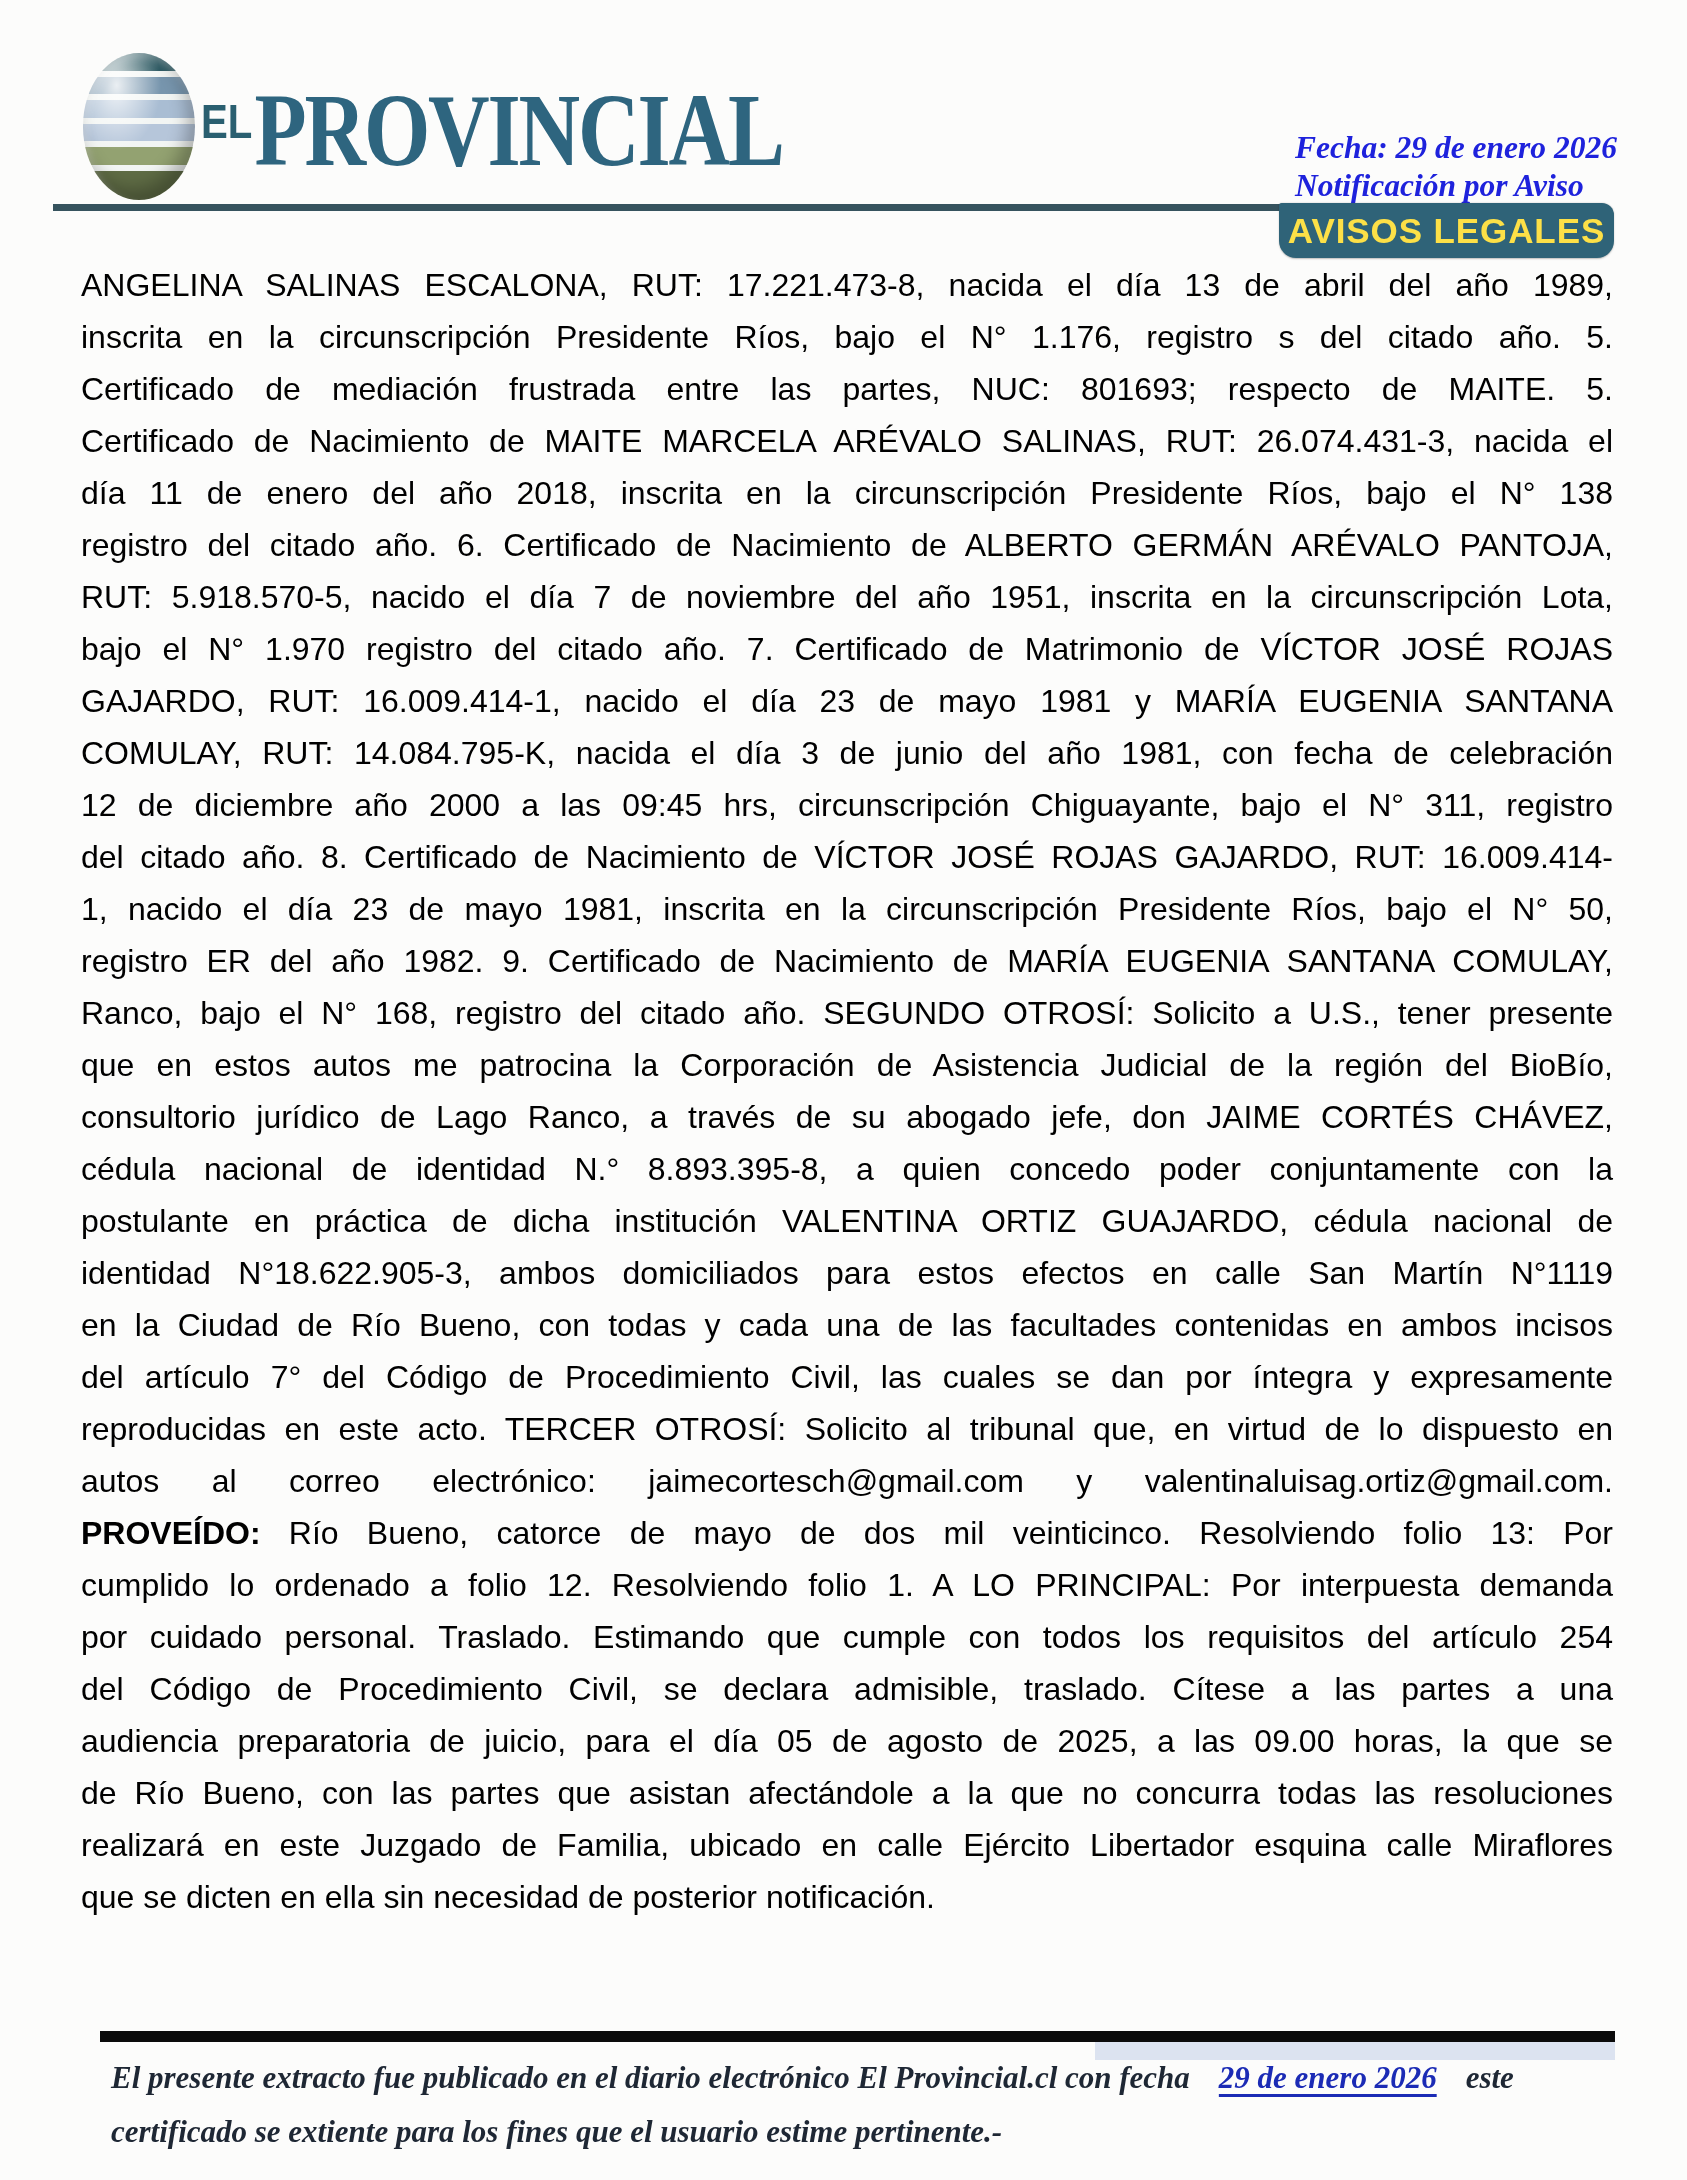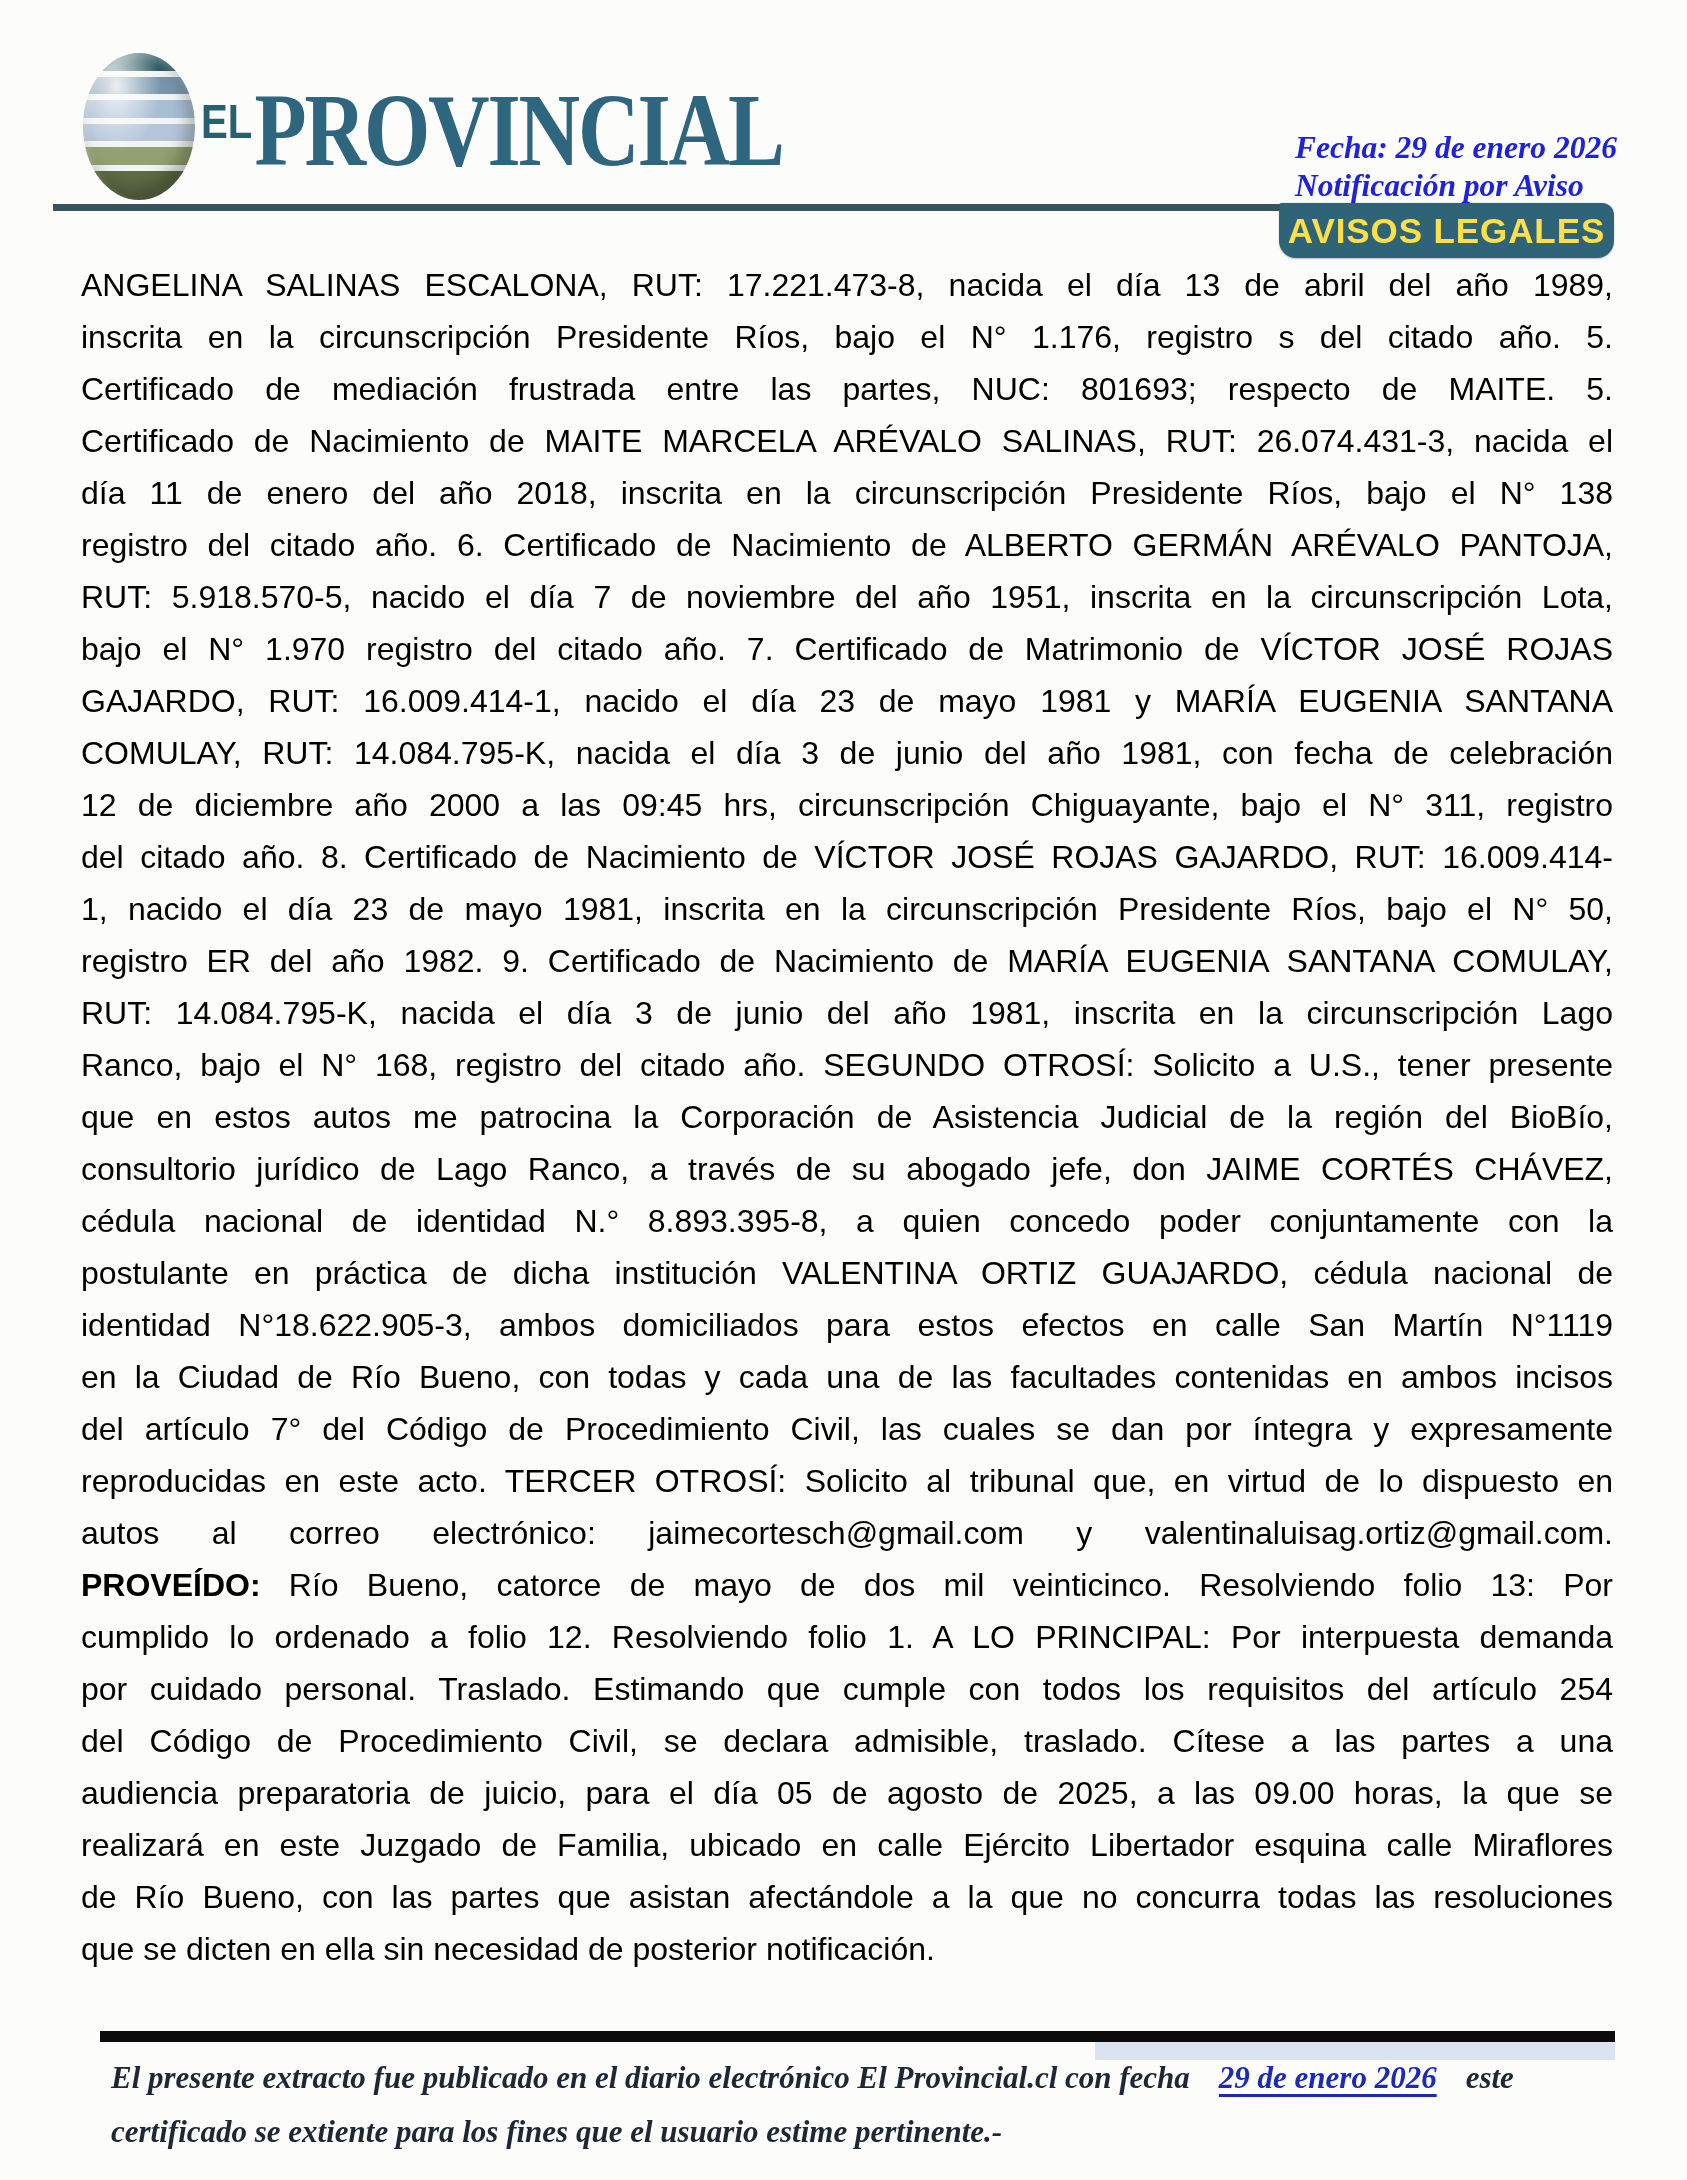--- a/index.html
+++ b/index.html
@@ -138,38 +138,37 @@
     <div class="bline">día 11 de enero del año 2018, inscrita en la circunscripción Presidente Ríos, bajo el N° 138</div>
     <div class="bline">registro del citado año. 6. Certificado de Nacimiento de ALBERTO GERMÁN ARÉVALO PANTOJA,</div>
     <div class="bline">RUT: 5.918.570-5, nacido el día 7 de noviembre del año 1951, inscrita en la circunscripción Lota,</div>
     <div class="bline">bajo el N° 1.970 registro del citado año. 7. Certificado de Matrimonio de VÍCTOR JOSÉ ROJAS</div>
     <div class="bline">GAJARDO, RUT: 16.009.414-1, nacido el día 23 de mayo 1981 y MARÍA EUGENIA SANTANA</div>
     <div class="bline">COMULAY, RUT: 14.084.795-K, nacida el día 3 de junio del año 1981, con fecha de celebración</div>
     <div class="bline">12 de diciembre año 2000 a las 09:45 hrs, circunscripción Chiguayante, bajo el N° 311, registro</div>
     <div class="bline">del citado año. 8. Certificado de Nacimiento de VÍCTOR JOSÉ ROJAS GAJARDO, RUT: 16.009.414-</div>
     <div class="bline">1, nacido el día 23 de mayo 1981, inscrita en la circunscripción Presidente Ríos, bajo el N° 50,</div>
     <div class="bline">registro ER del año 1982. 9. Certificado de Nacimiento de MARÍA EUGENIA SANTANA COMULAY,</div>
-    <div class="bline">RUT: 14.084.795-K, nacida el día 3 de junio del año 1981, inscrita en la circunscripción Lago</div>
     <div class="bline">Ranco, bajo el N° 168, registro del citado año. SEGUNDO OTROSÍ: Solicito a U.S., tener presente</div>
     <div class="bline">que en estos autos me patrocina la Corporación de Asistencia Judicial de la región del BioBío,</div>
     <div class="bline">consultorio jurídico de Lago Ranco, a través de su abogado jefe, don JAIME CORTÉS CHÁVEZ,</div>
     <div class="bline">cédula nacional de identidad N.° 8.893.395-8, a quien concedo poder conjuntamente con la</div>
     <div class="bline">postulante en práctica de dicha institución VALENTINA ORTIZ GUAJARDO, cédula nacional de</div>
     <div class="bline">identidad N°18.622.905-3, ambos domiciliados para estos efectos en calle San Martín N°1119</div>
     <div class="bline">en la Ciudad de Río Bueno, con todas y cada una de las facultades contenidas en ambos incisos</div>
     <div class="bline">del artículo 7° del Código de Procedimiento Civil, las cuales se dan por íntegra y expresamente</div>
     <div class="bline">reproducidas en este acto. TERCER OTROSÍ: Solicito al tribunal que, en virtud de lo dispuesto en</div>
     <div class="bline">autos al correo electrónico: jaimecortesch@gmail.com y valentinaluisag.ortiz@gmail.com.</div>
     <div class="bline"><b>PROVEÍDO:</b> Río Bueno, catorce de mayo de dos mil veinticinco. Resolviendo folio 13: Por</div>
     <div class="bline">cumplido lo ordenado a folio 12. Resolviendo folio 1. A LO PRINCIPAL: Por interpuesta demanda</div>
     <div class="bline">por cuidado personal. Traslado. Estimando que cumple con todos los requisitos del artículo 254</div>
     <div class="bline">del Código de Procedimiento Civil, se declara admisible, traslado. Cítese a las partes a una</div>
     <div class="bline">audiencia preparatoria de juicio, para el día 05 de agosto de 2025, a las 09.00 horas, la que se</div>
+    <div class="bline">de Río Bueno, con las partes que asistan afectándole a la que no concurra todas las resoluciones</div>
     <div class="bline">realizará en este Juzgado de Familia, ubicado en calle Ejército Libertador esquina calle Miraflores</div>
-    <div class="bline">de Río Bueno, con las partes que asistan afectándole a la que no concurra todas las resoluciones</div>
     <div class="bline">que se dicten en ella sin necesidad de posterior notificación.</div>
   </div>
 
 <div class="footer-bar"></div>
 <div class="footer-highlight"></div>
 <div class="footer-text">
   <div class="footer-line1">
     <span>El presente extracto fue publicado en el diario electrónico El Provincial.cl con fecha</span><span class="footer-date">29 de enero 2026</span><span>este</span>
   </div>
   <div class="footer-line2">certificado se extiente para los fines que el usuario estime pertinente.-</div>

